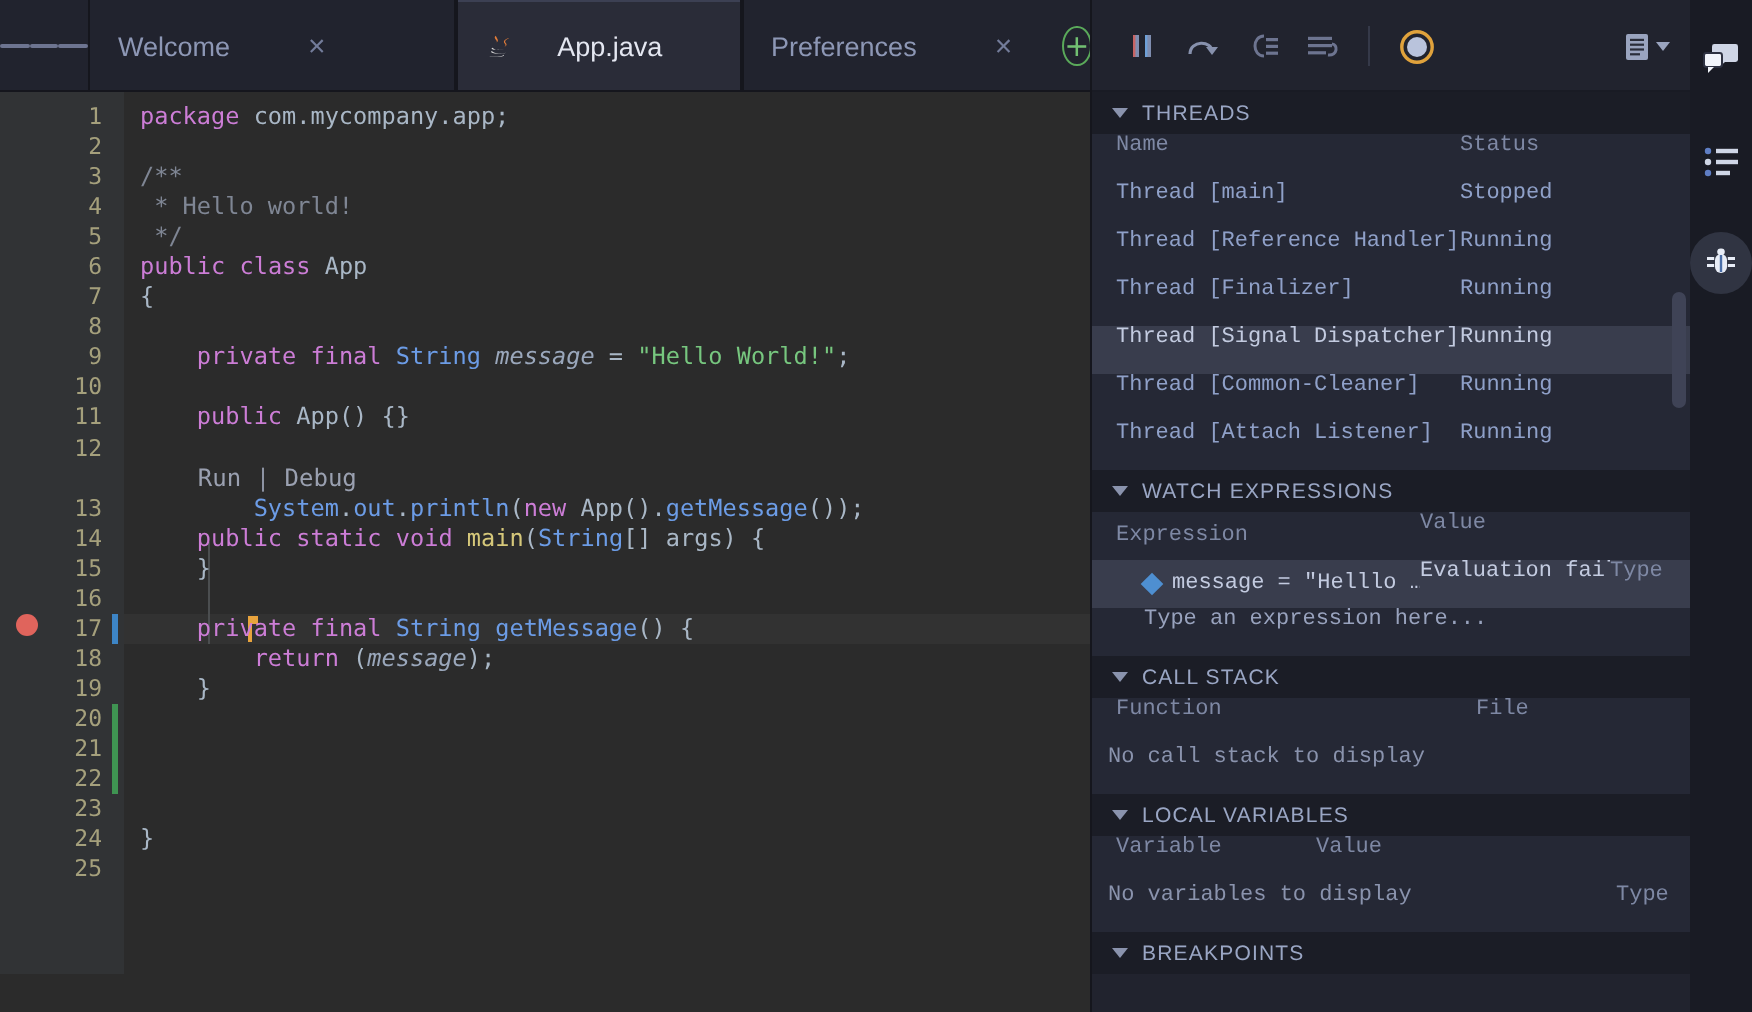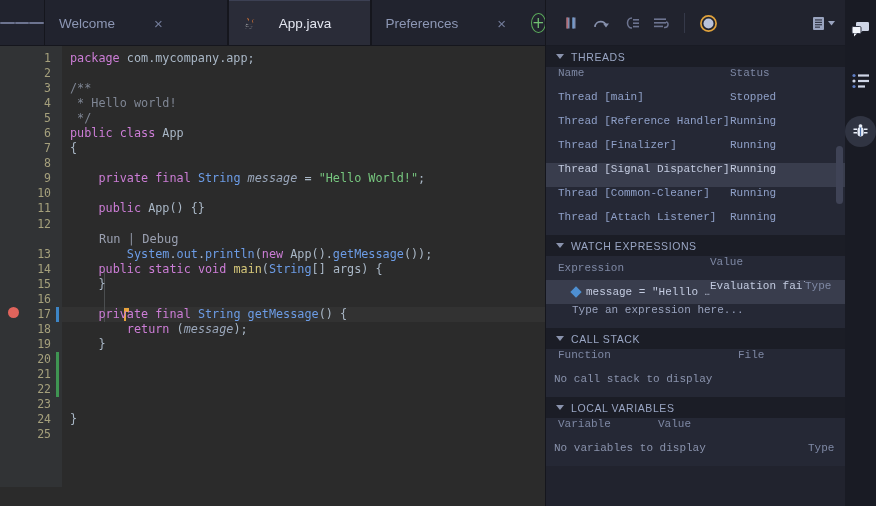--- a/index.html
+++ b/index.html
@@ -358,20 +358,24 @@
       </div>
       <div class="secbody">
         <div class="row hdr">
           <span class="c-var">Variable</span>
           <span class="c-vval">Value</span>
           <span class="c-type">Type</span>
         </div>
         <div class="row msg">No variables to display</div>
       </div>
 
+      <div class="sechead">
+        <span class="caret-d"></span>
+        <span>BREAKPOINTS</span>
+      </div>
 
       <div class="dscroll"></div>
     </div>
   </div>
 
   <div id="rail">
     <div class="railbtn">
       <svg width="19" height="17" viewBox="0 0 19 17">
         <rect x="5" y="1" width="13" height="9" rx="1.2" fill="#cfd6e6"></rect>
         <path d="M8 10 L8 13 L11.5 10 Z" fill="#cfd6e6"></path>

